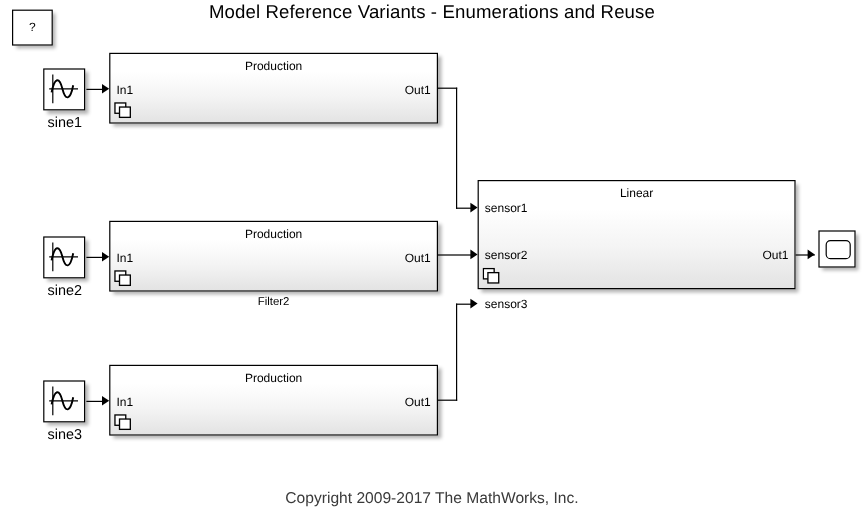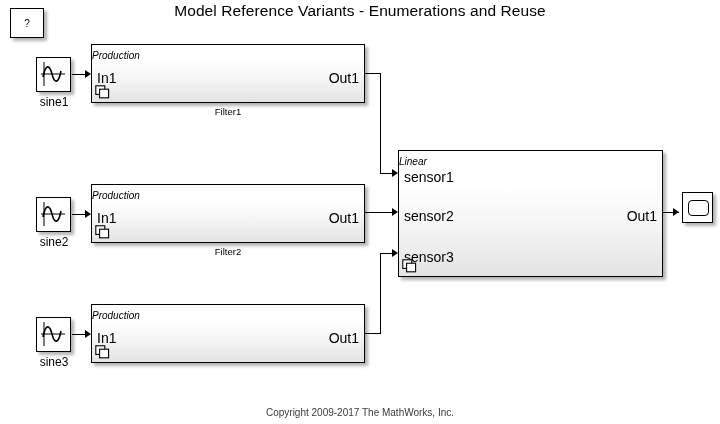--- a/index.html
+++ b/index.html
@@ -34,21 +34,21 @@
     letter-spacing: 0.1px;
     white-space: nowrap;
   }
 
   .copyright {
     position: absolute;
     left: 0;
     top: 407px;
     width: 720px;
     text-align: center;
-    font-size: 10px;
+    font-size: 13px;
     color: #3a3a3a;
   }
 
   
   .blk {
     position: absolute;
     box-sizing: border-box;
     border: 1.3px solid #000000;
     background: linear-gradient(to bottom, #ffffff 0%, #ffffff 26%, #f4f4f4 62%, #e3e3e3 100%);
     box-shadow: 3px 3px 3px rgba(0,0,0,0.30);
@@ -93,28 +93,27 @@
     font-size: 12px;
     color: #000;
   }
 
   
   .mref-title {
     position: absolute;
     top: 5px;
     left: 0;
     width: 100%;
-    text-align: left;
+    text-align: center;
     font-size: 10px;
     color: #000;
-    font-style: italic;
   }
   .port-label {
     position: absolute;
-    font-size: 14px;
+    font-size: 10px;
     color: #000;
     white-space: nowrap;
   }
   .port-in { left: 5px; }
   .port-out { right: 5px; }
 
   .blk-caption {
     position: absolute;
     text-align: center;
     font-size: 9.5px;
@@ -197,21 +196,20 @@
     <div class="mref-title">Production</div>
     <div class="port-label port-in" style="top:25px;">In1</div>
     <div class="port-label port-out" style="top:25px;">Out1</div>
     <span class="variant-icon">
       <svg width="15" height="14" viewBox="0 0 15 14">
         <rect x="0.8" y="0.8" width="9" height="8.6" fill="#ffffff" stroke="#000" stroke-width="1.1"></rect>
         <rect x="4.6" y="4.2" width="9" height="8.6" fill="#ffffff" stroke="#000" stroke-width="1.1"></rect>
       </svg>
     </span>
   </div>
-  <div class="blk-caption" style="left:91px; top:106px; width:274px;">Filter1</div>
 
   <div class="wire wire-h" style="left:365px; top:73px; width:16px;"></div>
   <div class="wire wire-v" style="left:380px; top:73px; height:101px;"></div>
   <div class="wire wire-h" style="left:380px; top:173px; width:16px;"></div>
   <div class="arrow" style="left:392px; top:169px;"></div>
 
   <div class="sine" style="left:36px; top:197px;">
     <span>
       <svg width="32" height="32" viewBox="0 0 32 32">
         <line x1="7" y1="4" x2="7" y2="28" stroke="#000" stroke-width="1"></line>
@@ -265,21 +263,21 @@
         <rect x="4.6" y="4.2" width="9" height="8.6" fill="#ffffff" stroke="#000" stroke-width="1.1"></rect>
       </svg>
     </span>
   </div>
 
   <div class="wire wire-h" style="left:365px; top:333px; width:16px;"></div>
   <div class="wire wire-v" style="left:380px; top:253px; height:81px;"></div>
   <div class="wire wire-h" style="left:380px; top:253px; width:16px;"></div>
   <div class="arrow" style="left:392px; top:249px;"></div>
 
-  <div class="blk" style="left:398px; top:150px; width:265px; height:127px;">
+  <div class="blk" style="left:398px; top:150px; width:265px; height:91px;">
     <div class="mref-title">Linear</div>
     <div class="port-label port-in" style="top:18px;">sensor1</div>
     <div class="port-label port-in" style="top:57px;">sensor2</div>
     <div class="port-label port-in" style="top:98px;">sensor3</div>
     <div class="port-label port-out" style="top:57px;">Out1</div>
     <span class="variant-icon">
       <svg width="15" height="14" viewBox="0 0 15 14">
         <rect x="0.8" y="0.8" width="9" height="8.6" fill="#ffffff" stroke="#000" stroke-width="1.1"></rect>
         <rect x="4.6" y="4.2" width="9" height="8.6" fill="#ffffff" stroke="#000" stroke-width="1.1"></rect>
       </svg>

